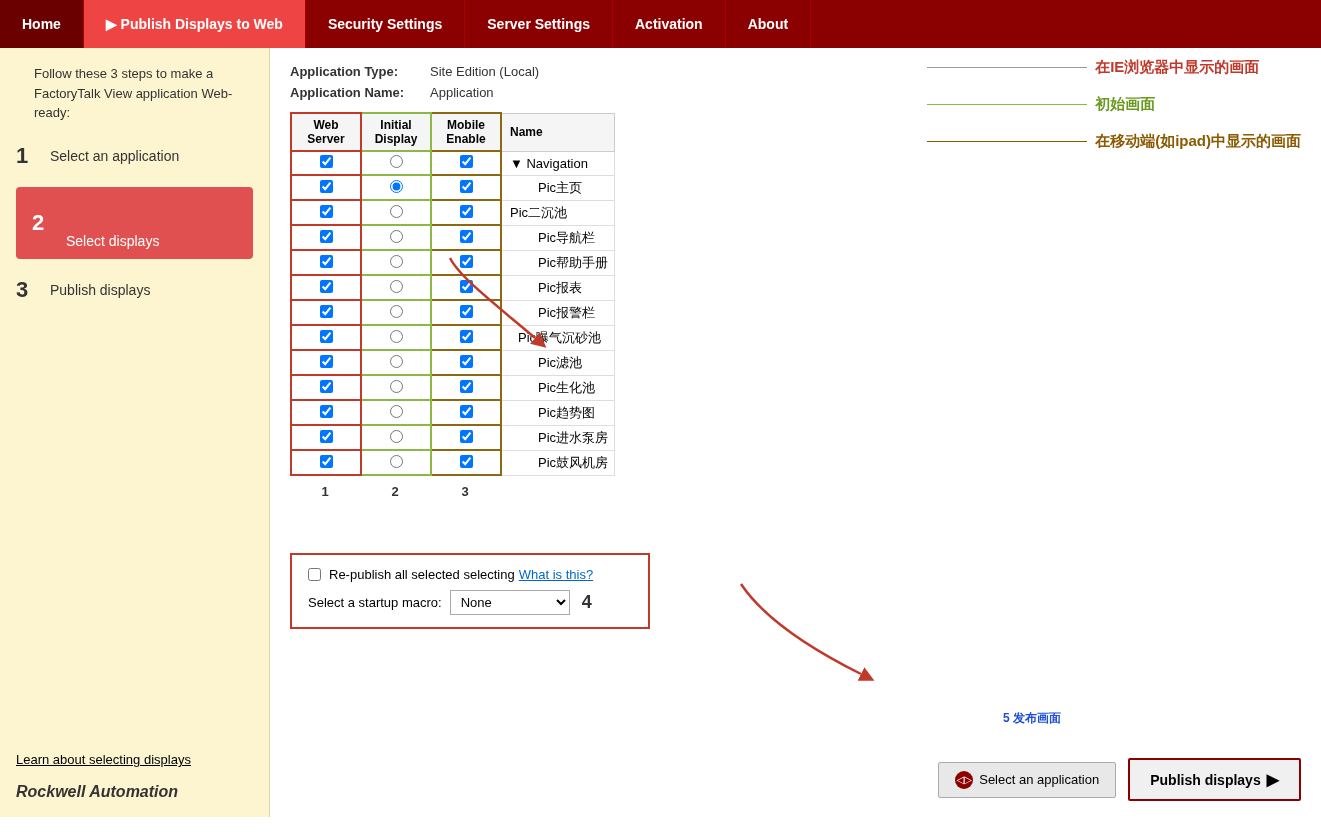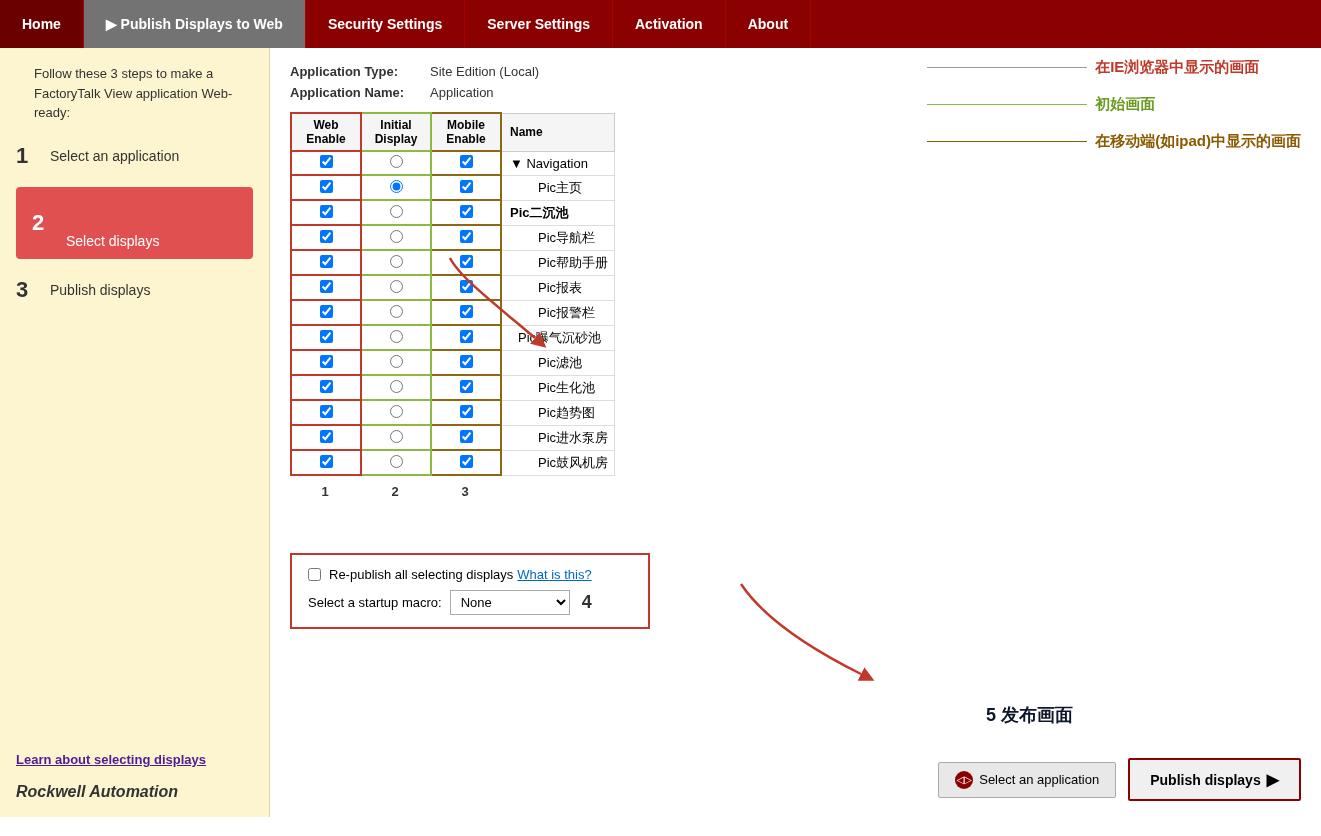--- a/index.html
+++ b/index.html
@@ -2,35 +2,35 @@
 <html><head>
   <meta charset="utf-8">
   <style>
     * { box-sizing: border-box; margin: 0; padding: 0; }
     body { font-family: Arial, sans-serif; font-size: 13px; background: #fff; width: 1321px; min-height: 836px; overflow-x: hidden; }
 
     
     .navbar { display: flex; background: #8b0000; height: 48px; align-items: center; }
     .nav-item { color: #fff; padding: 0 22px; height: 100%; display: flex; align-items: center; font-size: 14px; font-weight: bold; cursor: pointer; border-right: 1px solid #a00; white-space: nowrap; }
     .nav-item:first-child { background: #6b0000; }
-    .nav-item.active { background: #737373; }
+    .nav-item.active { background: #ef4444; }
 
     
     .main-layout { display: flex; height: calc(836px - 67px); }
 
     
     .sidebar { background: #fdf5d0; width: 270px; min-width: 270px; padding: 16px; position: relative; display: flex; flex-direction: column; border-right: 1px solid #e0d8a0; }
     .sidebar-intro { font-size: 13px; color: #333; margin-bottom: 20px; line-height: 1.5; margin-left: 18px; }
     .step { display: flex; align-items: center; margin-bottom: 18px; }
     .step-num { font-size: 22px; font-weight: bold; color: #333; margin-right: 10px; min-width: 24px; }
     .step-label { font-size: 14px; color: #333; }
     .step-active { background: #e05050; color: #fff; border-radius: 4px; padding: 10px 16px; display: flex; align-items: center; margin-bottom: 18px; }
     .step-active .step-num { color: #fff; font-size: 22px; margin-right: 10px; }
     .step-active .step-label { color: #fff; font-size: 14px; margin-top: 36px; }
-    .sidebar-link { color: #4c1d95; font-size: 13px; margin-top: auto; cursor: pointer; text-decoration: underline; font-weight: bold; }
+    .sidebar-link { color: #000000; font-size: 13px; margin-top: auto; cursor: pointer; text-decoration: underline; }
     .rockwell-logo { position: absolute; bottom: 12px; left: 16px; font-size: 16px; font-weight: bold; color: #333; }
     .rockwell-logo span { font-style: italic; }
 
     
     .content { flex: 1; padding: 16px 20px; position: relative; overflow-y: auto; }
 
     
     .app-info { margin-bottom: 12px; }
     .app-info-row { display: flex; align-items: center; margin-bottom: 6px; }
     .app-info-label { font-weight: bold; font-size: 13px; color: #333; min-width: 140px; }
@@ -128,21 +128,21 @@
       </div>
       <div style="display:flex; align-items:center;">
         <div style="width:160px; height:1px; background:#8b5a00; margin-right:8px;"></div>
         <span class="ann-line-brown">在移动端(如ipad)中显示的画面</span>
       </div>
     </div>
 
     <table class="displays-table" style="margin-top:8px;">
       <thead>
         <tr>
-          <th class="col-web" style="width:70px;">Web Enable</th>
+          <th class="col-web" style="width:70px;">Web Server</th>
           <th class="col-initial" style="width:70px;margin-top:31px;">Initial Display</th>
           <th class="col-mobile" style="width:70px;">Mobile Enable</th>
           <th style="text-align:left; padding-left:8px;">Name</th>
         </tr>
       </thead>
       <tbody id="table-body">
       <tr>
             <td class="col-web"><input type="checkbox" checked="" style=""></td>
             <td class="col-initial"><input type="radio" name="initial-display" style=""></td>
             <td class="col-mobile"><input type="checkbox" checked="" style=""></td>
@@ -151,21 +151,21 @@
           <tr>
             <td class="col-web"><input type="checkbox" checked="" style=""></td>
             <td class="col-initial"><input type="radio" name="initial-display" checked="" style=""></td>
             <td class="col-mobile"><input type="checkbox" checked="" style=""></td>
             <td class="name-col" style="padding-left: 36px;">Pic主页</td>
           </tr>
           <tr>
             <td class="col-web"><input type="checkbox" checked="" style=""></td>
             <td class="col-initial"><input type="radio" name="initial-display" style=""></td>
             <td class="col-mobile"><input type="checkbox" checked="" style=""></td>
-            <td class="name-col" style=" font-weight: bold;">Pic二沉池</td>
+            <td class="name-col" style="">Pic二沉池</td>
           </tr>
           <tr>
             <td class="col-web"><input type="checkbox" checked="" style=""></td>
             <td class="col-initial"><input type="radio" name="initial-display" style=""></td>
             <td class="col-mobile"><input type="checkbox" checked="" style=""></td>
             <td class="name-col" style="padding-left: 36px;">Pic导航栏</td>
           </tr>
           <tr>
             <td class="col-web"><input type="checkbox" checked="" style=""></td>
             <td class="col-initial"><input type="radio" name="initial-display" style=""></td>
@@ -237,21 +237,21 @@
           </marker>
         </defs>
         <path d="M10,10 C20,30 60,60 95,90" stroke="#c0392b" stroke-width="2.5" fill="none" marker-end="url(#arrowhead)"></path>
       </svg>
     </div>
 
     <div style="margin-top:30px;">
       <div class="bottom-section">
         <div class="repub-row">
           <input type="checkbox" id="repub" style="">
-          <label for="repub">Re-publish all selecting displays</label>
+          <label for="repub">Re-publish all selected selecting</label>
           <a class="repub-link">What is this?</a>
         </div>
         <div class="macro-row">
           <span class="macro-label">Select a startup macro:</span>
           <select class="macro-select">
             <option>None</option>
           </select>
           <span style="font-size:18px; font-weight:bold; color:#333; margin-left:12px;">4</span>
         </div>
       </div>
@@ -261,21 +261,21 @@
       <svg width="160" height="120" viewBox="0 0 160 120">
         <defs>
           <marker id="arrowhead2" markerWidth="8" markerHeight="8" refX="0" refY="3" orient="auto">
             <polygon points="0 0, 6 3, 0 6" fill="#c0392b"></polygon>
           </marker>
         </defs>
         <path d="M20,10 C40,40 80,70 140,100" stroke="#c0392b" stroke-width="2.5" fill="none" marker-end="url(#arrowhead2)"></path>
       </svg>
     </div>
 
-    <div style="position:absolute; bottom:90px; right:248px; color:#0f172a; font-size:18px; font-weight:bold;">5  发布画面</div>
+    <div style="position:absolute; bottom:90px; right:260px; color:#1d4ed8; font-size:12px; font-weight:bold;">5  发布画面</div>
 
     <div style="position:absolute; bottom:16px; right:20px; display:flex; gap:12px; align-items:center;">
       <button class="btn-secondary">
         <span class="btn-icon">◁▷</span>
         <span>Select an application</span>
       </button>
       <button class="btn-primary">
         <span>Publish displays</span>
         <span style="font-size:16px;">▶</span>
       </button>

